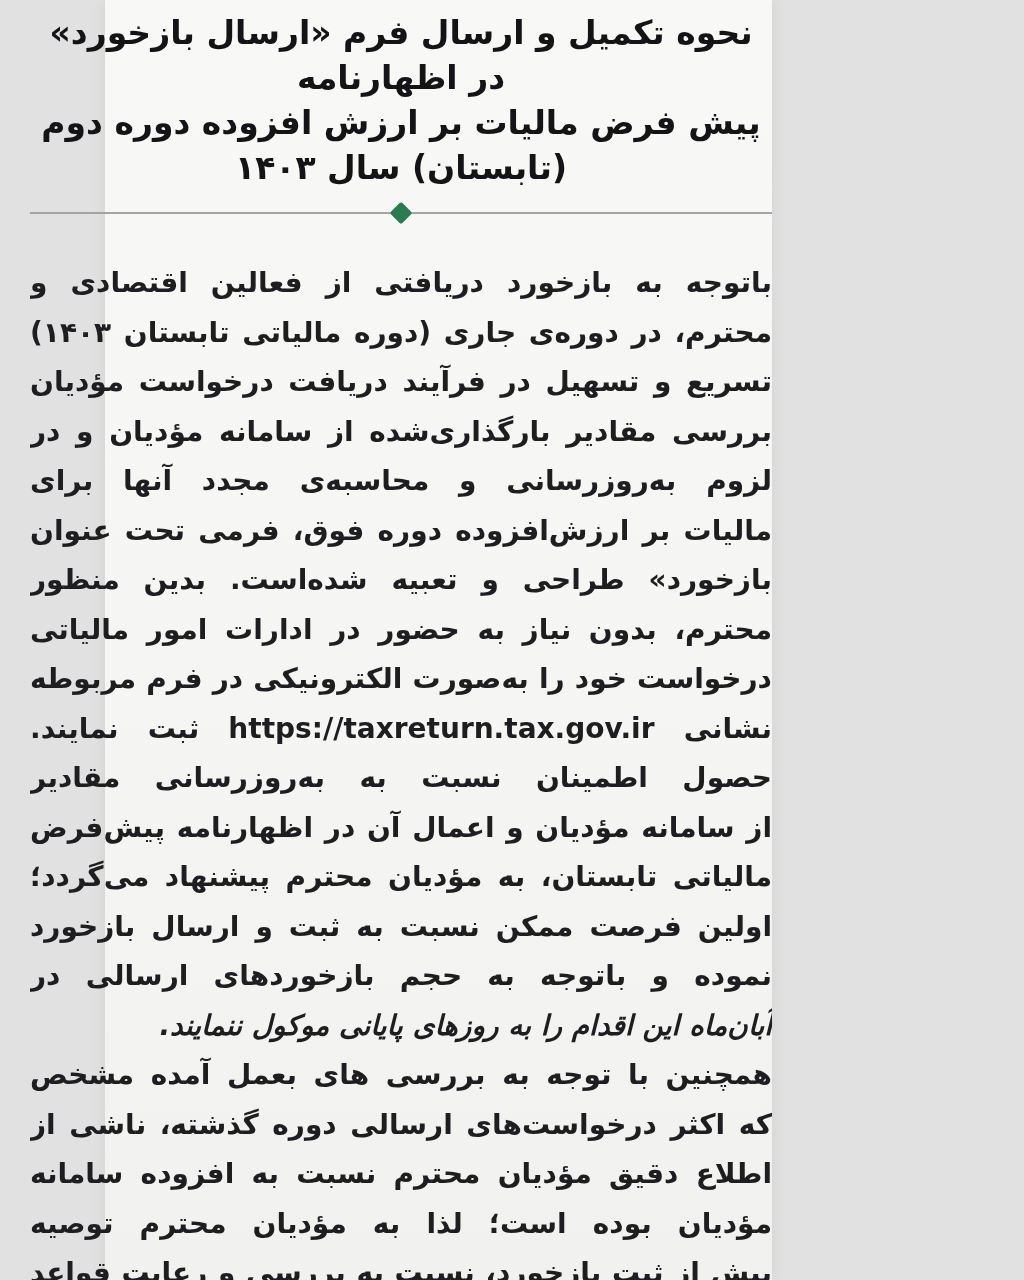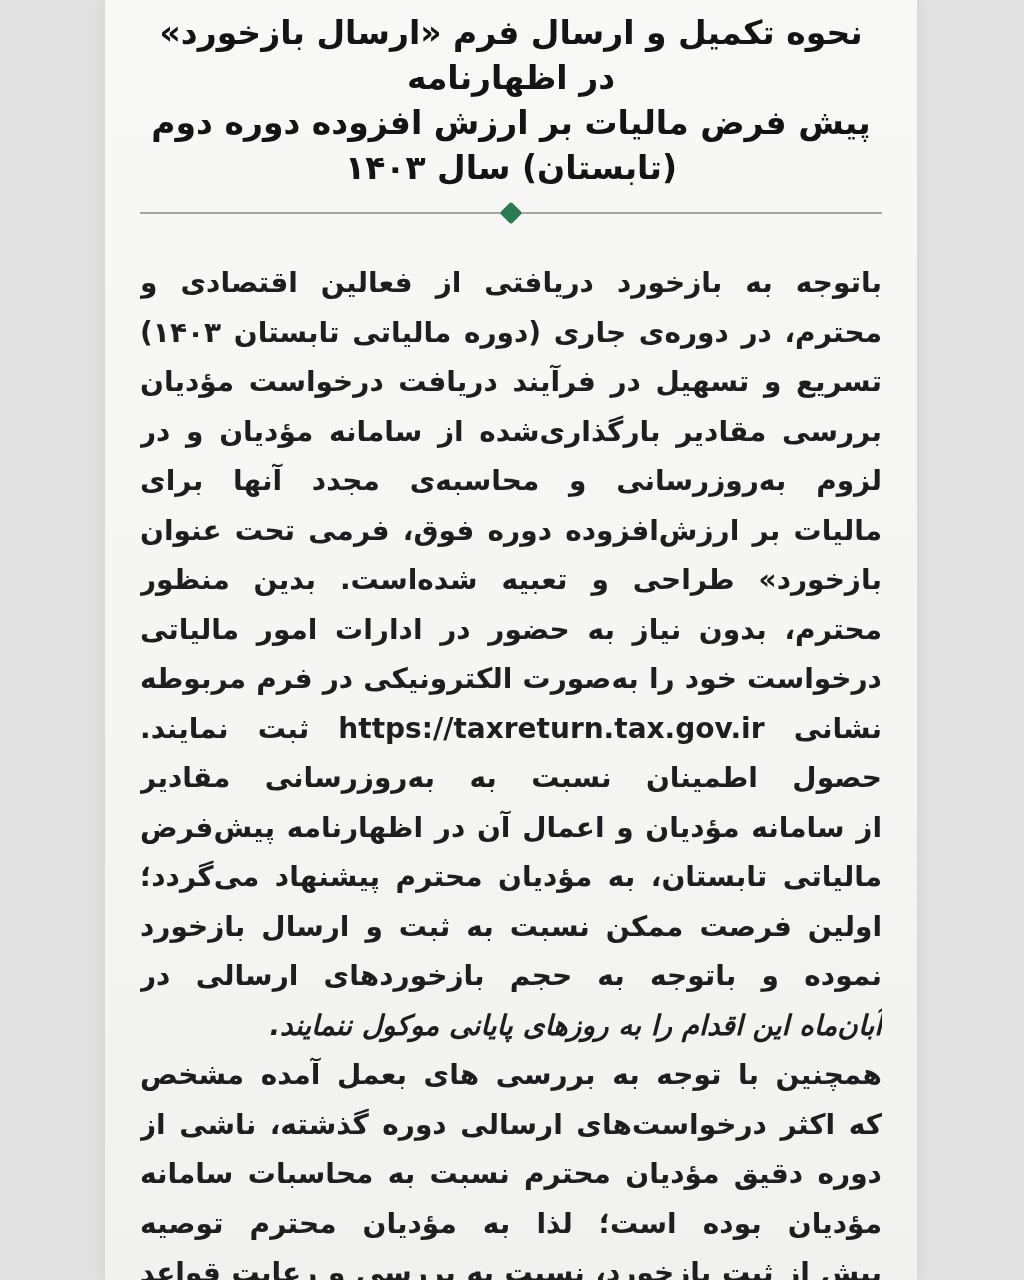--- a/index.html
+++ b/index.html
@@ -11,21 +11,21 @@
     height: 1280px;
     position: relative;
     background: #e2e1e1;
     font-family: "DejaVu Sans", sans-serif;
     overflow: hidden;
   }
   .page {
     position: absolute;
     left: 105px;
     top: 0;
-    width: 812px;
+    width: 667px;
     height: 1280px;
     background: linear-gradient(180deg, #f8f8f7 0%, #f5f5f4 55%, #f1f1f0 100%);
     box-shadow: 0 0 14px rgba(0,0,0,0.07);
     direction: rtl;
   }
   .content {
     width: 742px;
     margin: 0 auto;
   }
   .title {
@@ -111,19 +111,19 @@
         <div class="line">درخواست خود را به‌صورت الکترونیکی در فرم مربوطه به</div>
         <div class="line">نشانی https://taxreturn.tax.gov.ir ثبت نمایند. جهت</div>
         <div class="line">حصول اطمینان نسبت به به‌روزرسانی مقادیر بارگذاری‌شده</div>
         <div class="line">از سامانه مؤدیان و اعمال آن در اظهارنامه پیش‌فرض دوره</div>
         <div class="line">مالیاتی تابستان، به مؤدیان محترم پیشنهاد می‌گردد؛ در</div>
         <div class="line">اولین فرصت ممکن نسبت به ثبت و ارسال بازخورد اقدام</div>
         <div class="line">نموده و باتوجه به حجم بازخوردهای ارسالی در روزهای آخر</div>
         <div class="line end">آبان‌ماه این اقدام را به روزهای پایانی موکول ننمایند.</div>
         <div class="line">همچنین با توجه به بررسی های بعمل آمده مشخص گردید</div>
         <div class="line">که اکثر درخواست‌های ارسالی دوره گذشته، ناشی از عدم</div>
-        <div class="line">دوره دقیق مؤدیان محترم نسبت به محاسبات سامانه</div>
+        <div class="line">اطلاع دقیق مؤدیان محترم نسبت به افزوده سامانه</div>
         <div class="line">مؤدیان بوده است؛ لذا به مؤدیان محترم توصیه می‌شود</div>
         <div class="line">پیش از ثبت بازخورد، نسبت به بررسی و رعایت قواعد زیر</div>
       </main>
 
   </div>
 </div>
 
 </body></html>

